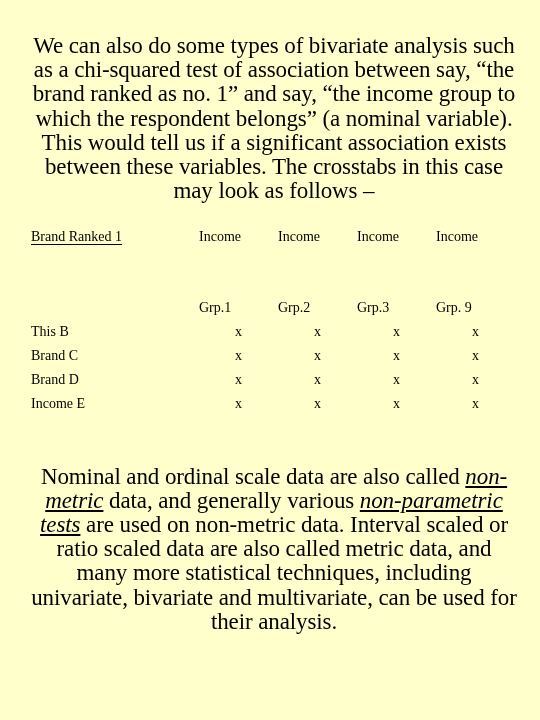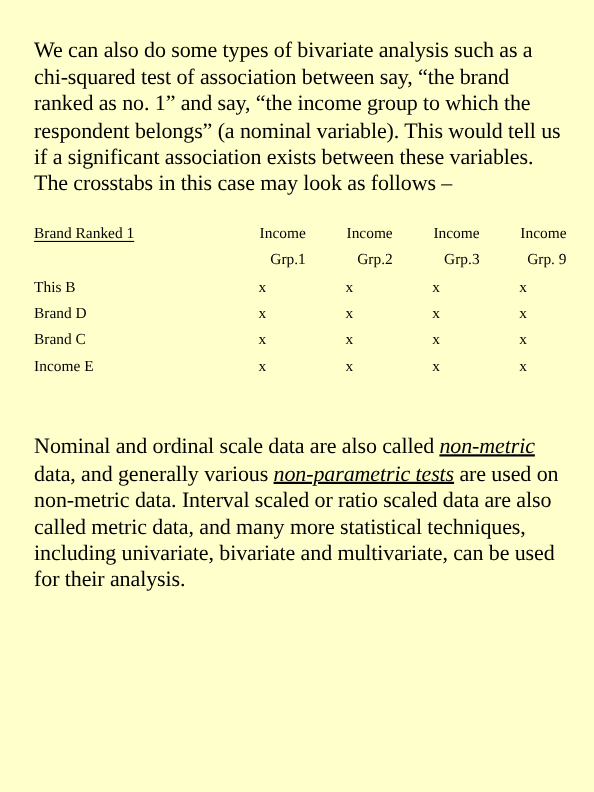--- a/index.html
+++ b/index.html
@@ -15,26 +15,26 @@
     overflow: hidden;
   }
   .slide {
     position: relative;
     width: 540px;
     height: 720px;
     box-sizing: border-box;
     padding: 34px 28px 0 31px;
   }
   .para {
-    font-size: 20px;
+    font-size: 23px;
     line-height: 24.2px;
     letter-spacing: -0.1px;
     margin: 0;
     width: 486px;
-    text-align: left;
+    text-align: center;
   }
   .para .em {
     font-style: italic;
     text-decoration: underline;
   }
   .spacer-sm { height: 22px; }
   .spacer-md { height: 24px; }
 
   
   .crosstab {
@@ -57,25 +57,25 @@
 
   .hdr-brand {
     text-align: left;
     white-space: nowrap;
   }
   .hdr-brand .ul {
     text-decoration: underline;
     text-underline-offset: 3px;
   }
   .hdr-grp {
-    text-align: right;
+    text-align: left;
     white-space: nowrap;
   }
   .hdr-grp .l1 { display: block; }
-  .hdr-grp .l2 { display: block; }
+  .hdr-grp .l2 { display: block; margin-top: 46px; }
 
   .cell-brand {
     text-align: left;
     white-space: nowrap;
   }
   .cell-x {
     text-align: center;
   }
 </style>
 </head>
@@ -118,28 +118,28 @@
     </thead>
     <tbody>
       <tr>
         <td class="cell-brand">This B</td>
         <td class="cell-x">x</td>
         <td class="cell-x">x</td>
         <td class="cell-x">x</td>
         <td class="cell-x">x</td>
       </tr>
       <tr>
-        <td class="cell-brand">Brand D</td>
+        <td class="cell-brand">Brand C</td>
         <td class="cell-x">x</td>
         <td class="cell-x">x</td>
         <td class="cell-x">x</td>
         <td class="cell-x">x</td>
       </tr>
       <tr>
-        <td class="cell-brand">Brand C</td>
+        <td class="cell-brand">Brand D</td>
         <td class="cell-x">x</td>
         <td class="cell-x">x</td>
         <td class="cell-x">x</td>
         <td class="cell-x">x</td>
       </tr>
       <tr>
         <td class="cell-brand">Income E</td>
         <td class="cell-x">x</td>
         <td class="cell-x">x</td>
         <td class="cell-x">x</td>

